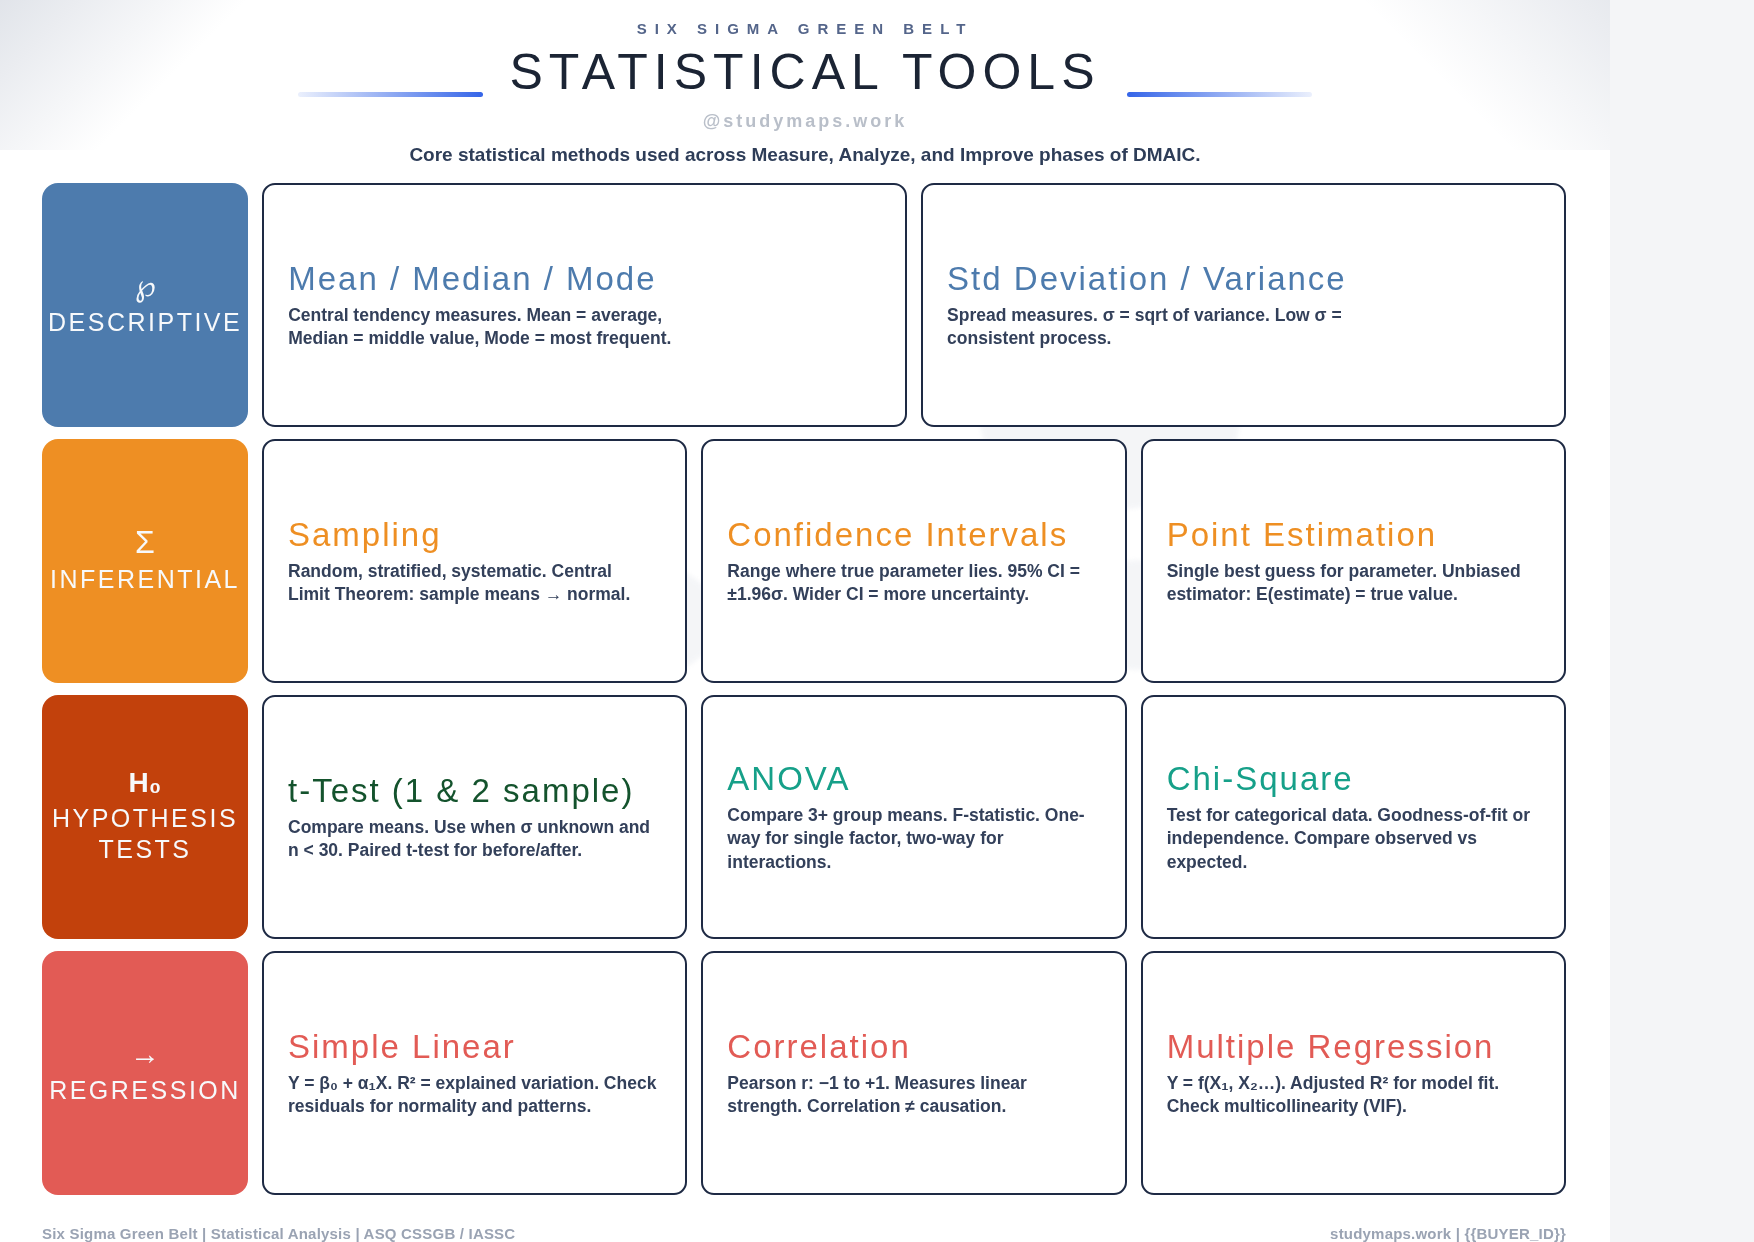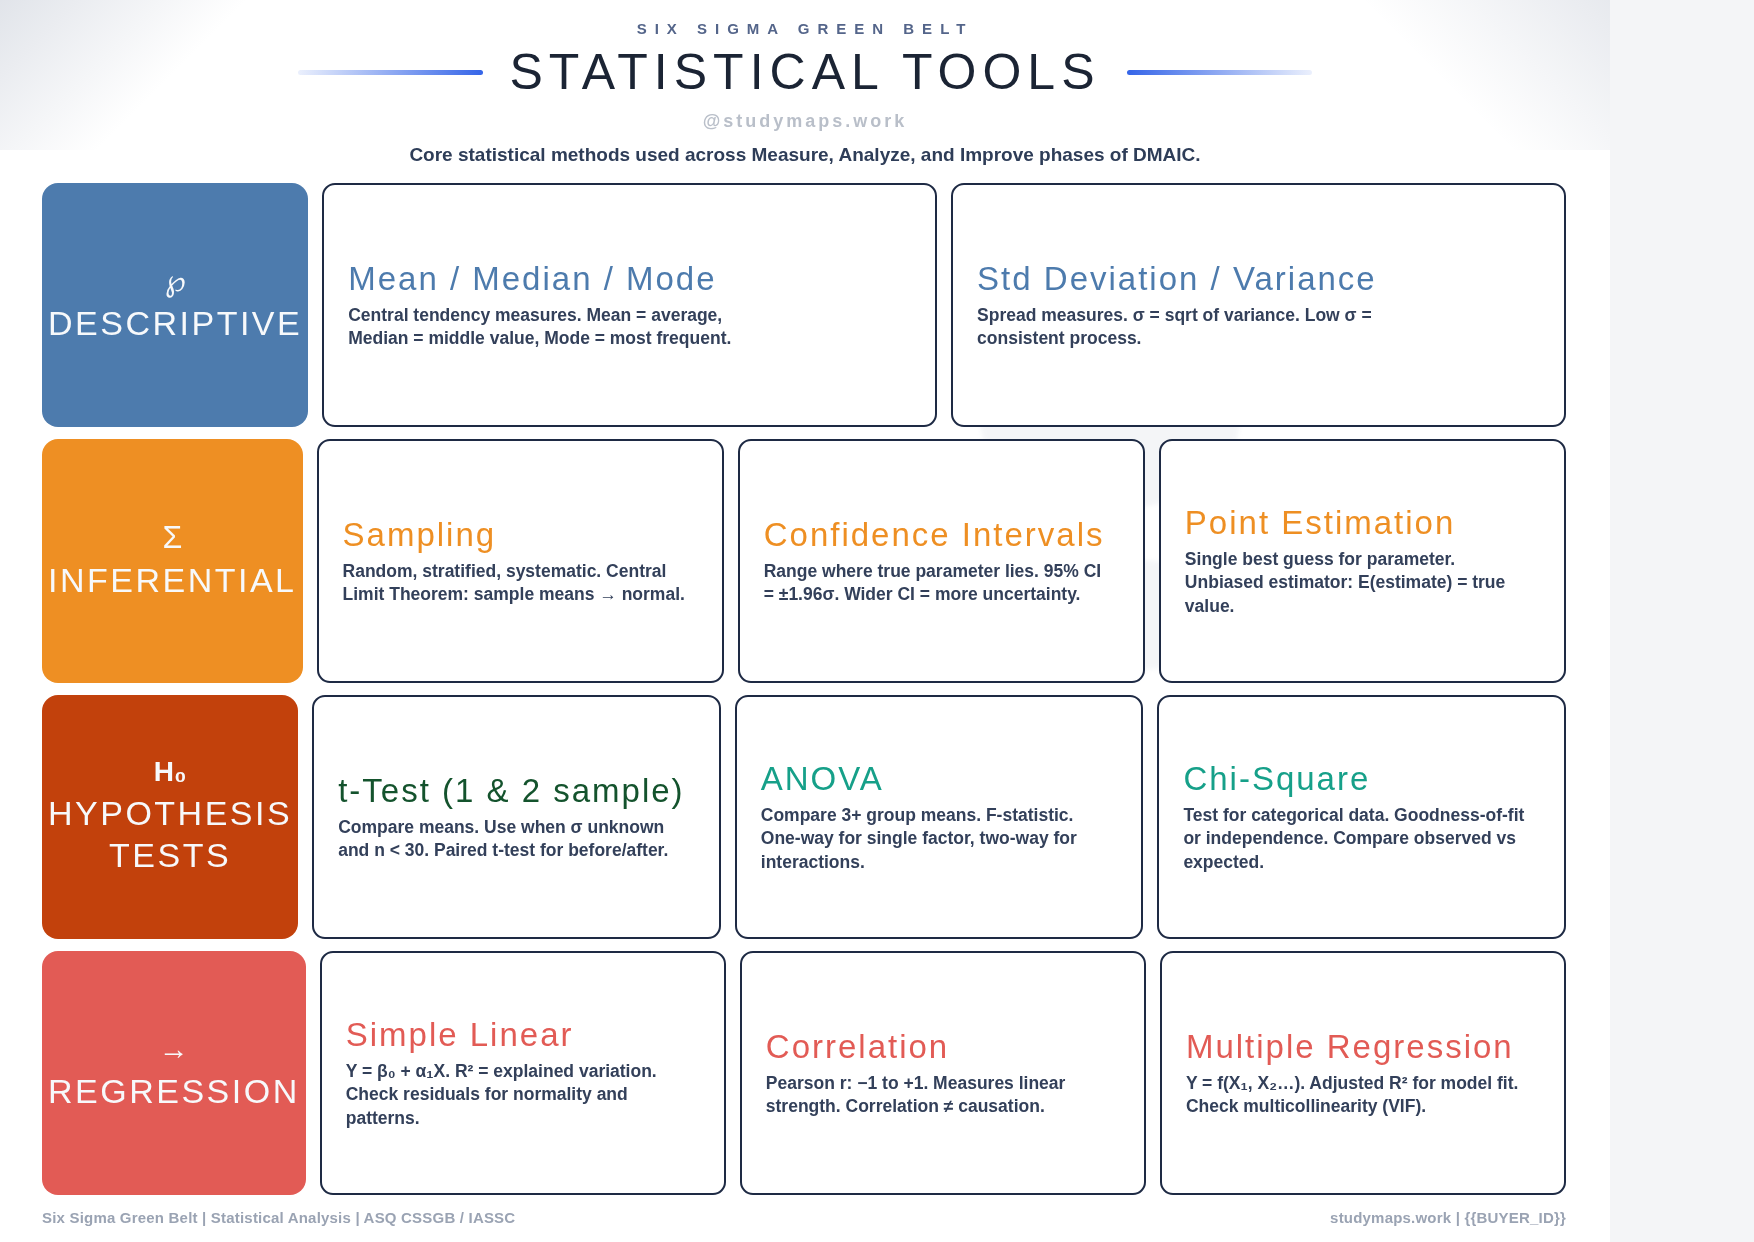--- a/index.html
+++ b/index.html
@@ -20,21 +20,21 @@
   .blob.b1{left:980px;top:330px;width:260px;height:180px;}
   .blob.b2{left:540px;top:560px;width:180px;height:120px;}
   .blob.b3{left:1060px;top:560px;width:160px;height:110px;}
 
   
   .header{position:relative;text-align:center;padding-top:20px;}
   .eyebrow{
     font-size:15px;font-weight:700;letter-spacing:8px;
     color:#54658a;margin:0 0 10px 0;
   }
-  .title-row{display:flex;align-items:center;justify-content:center;}
+  .title-row{display:flex;align-items:flex-end;justify-content:center;}
   .title-line{height:5px;width:185px;border-radius:3px;flex:0 0 auto;}
   .title-line.left{background:linear-gradient(90deg,rgba(90,130,235,.12),#3565e8);margin-right:26px;}
   .title-line.right{background:linear-gradient(270deg,rgba(90,130,235,.12),#3565e8);margin-left:26px;}
   .page-title{
     font-size:50px;font-weight:500;letter-spacing:6px;
     color:#1b2434;margin:0;line-height:1.0;
   }
   .handle{
     font-size:18px;font-weight:700;letter-spacing:3px;
     color:#b9bfc9;margin:14px 0 0 0;
@@ -53,41 +53,41 @@
   .row-label{
     flex:0 0 206px;border-radius:16px;
     display:flex;flex-direction:column;align-items:center;justify-content:center;
     color:#f7f9fb;text-align:center;gap:6px;
   }
   .row-icon{font-size:30px;line-height:1;}
   [data-name="h0-icon"]{font-weight:700;font-size:28px;}
   [data-name="sigma-icon"]{font-size:32px;}
   [data-name="arrow-icon"]{font-size:30px;}
   .row-label-text{
-    font-size:34px;font-weight:500;letter-spacing:2.5px;line-height:1.25;
+    font-size:25px;font-weight:500;letter-spacing:2.5px;line-height:1.25;
     padding:0 6px;
   }
   .card{
     flex:1 1 0;background:#ffffff;
     border:2.5px solid #1e2a44;border-radius:13px;
     display:flex;flex-direction:column;justify-content:center;
     padding:0 28px 0 24px;box-sizing:border-box;
   }
   .card-title{
     font-size:33px;font-weight:500;letter-spacing:2px;
     margin:0 0 6px 0;line-height:1.15;
   }
   .card-body{
     font-size:17.5px;font-weight:700;color:#33405a;
     line-height:1.32;margin:0;max-width:432px;
   }
 
   
   .footer{
-    position:absolute;left:42px;right:44px;bottom:16px;
+    position:absolute;left:42px;right:44px;bottom:0;
     display:flex;justify-content:space-between;
     font-size:15px;font-weight:700;color:#9aa3b3;letter-spacing:.2px;
   }
 </style>
 </head>
 <body>
 
 <div class="page" data-name="infographic-page">
 
   <div class="corner tl" data-name="corner-shade-top-left"></div>

